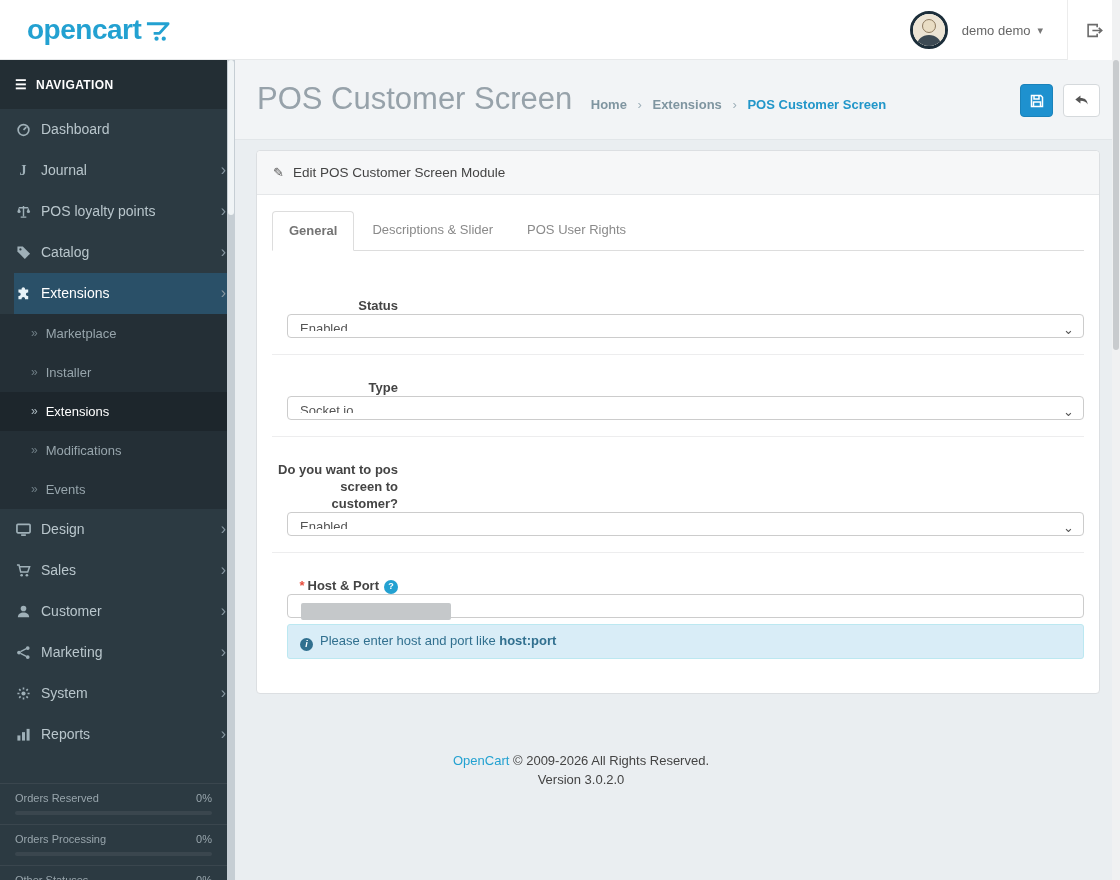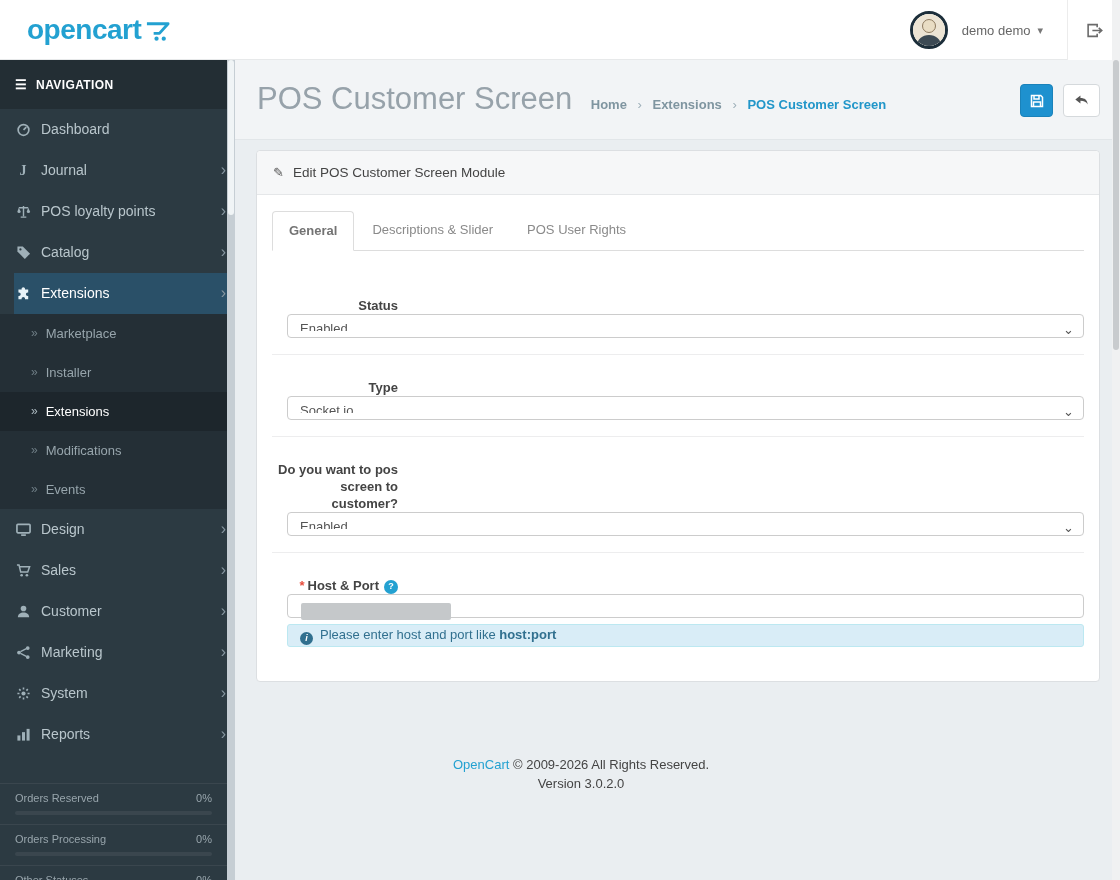--- a/index.html
+++ b/index.html
@@ -98,27 +98,27 @@
     font-family: "Liberation Sans", sans-serif; -webkit-appearance: none; appearance: none; }
   input.form-control { padding-right: 12px; }
   .select-caret { position: absolute; right: 10px; top: 8px; font-size: 13px; color: #555; pointer-events: none; }
   .masked-value { position: absolute; left: 14px; top: 9px; width: 150px; height: 17px; background: #c5c8ca;
     border-radius: 2px; pointer-events: none; }
   .req { color: #e74c3c; margin-right: 3px; }
   .help-circle { display: inline-flex; width: 14px; height: 14px; border-radius: 50%; background: #23a1d1;
     color: #fff; font-size: 9px; font-weight: bold; align-items: center; justify-content: center;
     margin-left: 5px; vertical-align: 1px; cursor: pointer; }
   .alert-info { margin-top: 6px; background: #d9edf7; border: 1px solid #bce8f1; border-radius: 3px;
-    color: #31708f; font-size: 13px; padding: 1px 12px; line-height: 17px; }
+    color: #31708f; font-size: 13px; padding: 7px 12px; line-height: 17px; }
   .info-circle { display: inline-flex; width: 13px; height: 13px; border-radius: 50%; background: #31708f;
     color: #fff; font-size: 9px; font-weight: bold; font-style: italic; align-items: center;
     justify-content: center; margin-right: 7px; vertical-align: -2px; }
 
   
-  .footer { width: 650px; margin-top: 73px; text-align: center; font-size: 13px; color: #444; line-height: 19px; }
+  .footer { width: 650px; margin-top: 57px; text-align: center; font-size: 13px; color: #444; line-height: 19px; }
   .footer a { color: #23a1d1; text-decoration: none; cursor: pointer; }
 
   
   .page-scrollbar { position: absolute; right: 0; top: 0; width: 8px; bottom: 0; background: #f0f1f2;
     z-index: 40; cursor: pointer; }
   .page-scrollbar .thumb { position: absolute; top: 60px; left: 1px; width: 6px; height: 290px;
     background: #c8cbce; border-radius: 3px; }
 </style>
 </head>
 <body>

